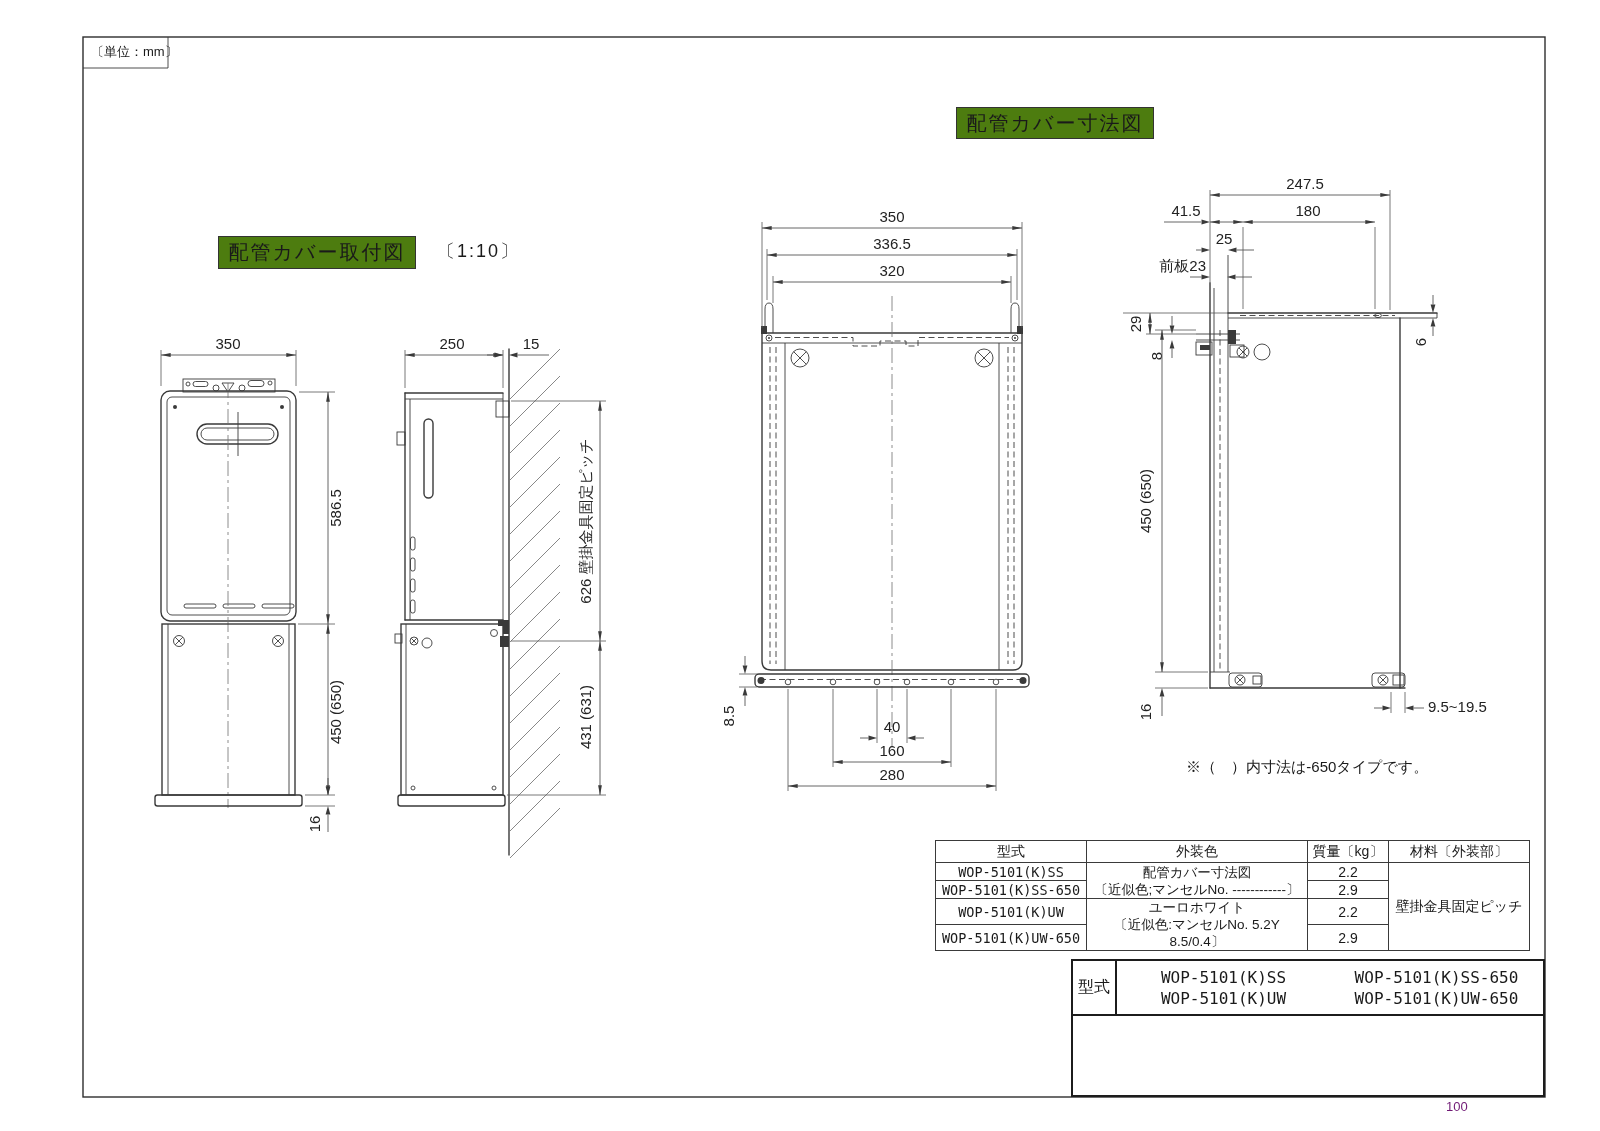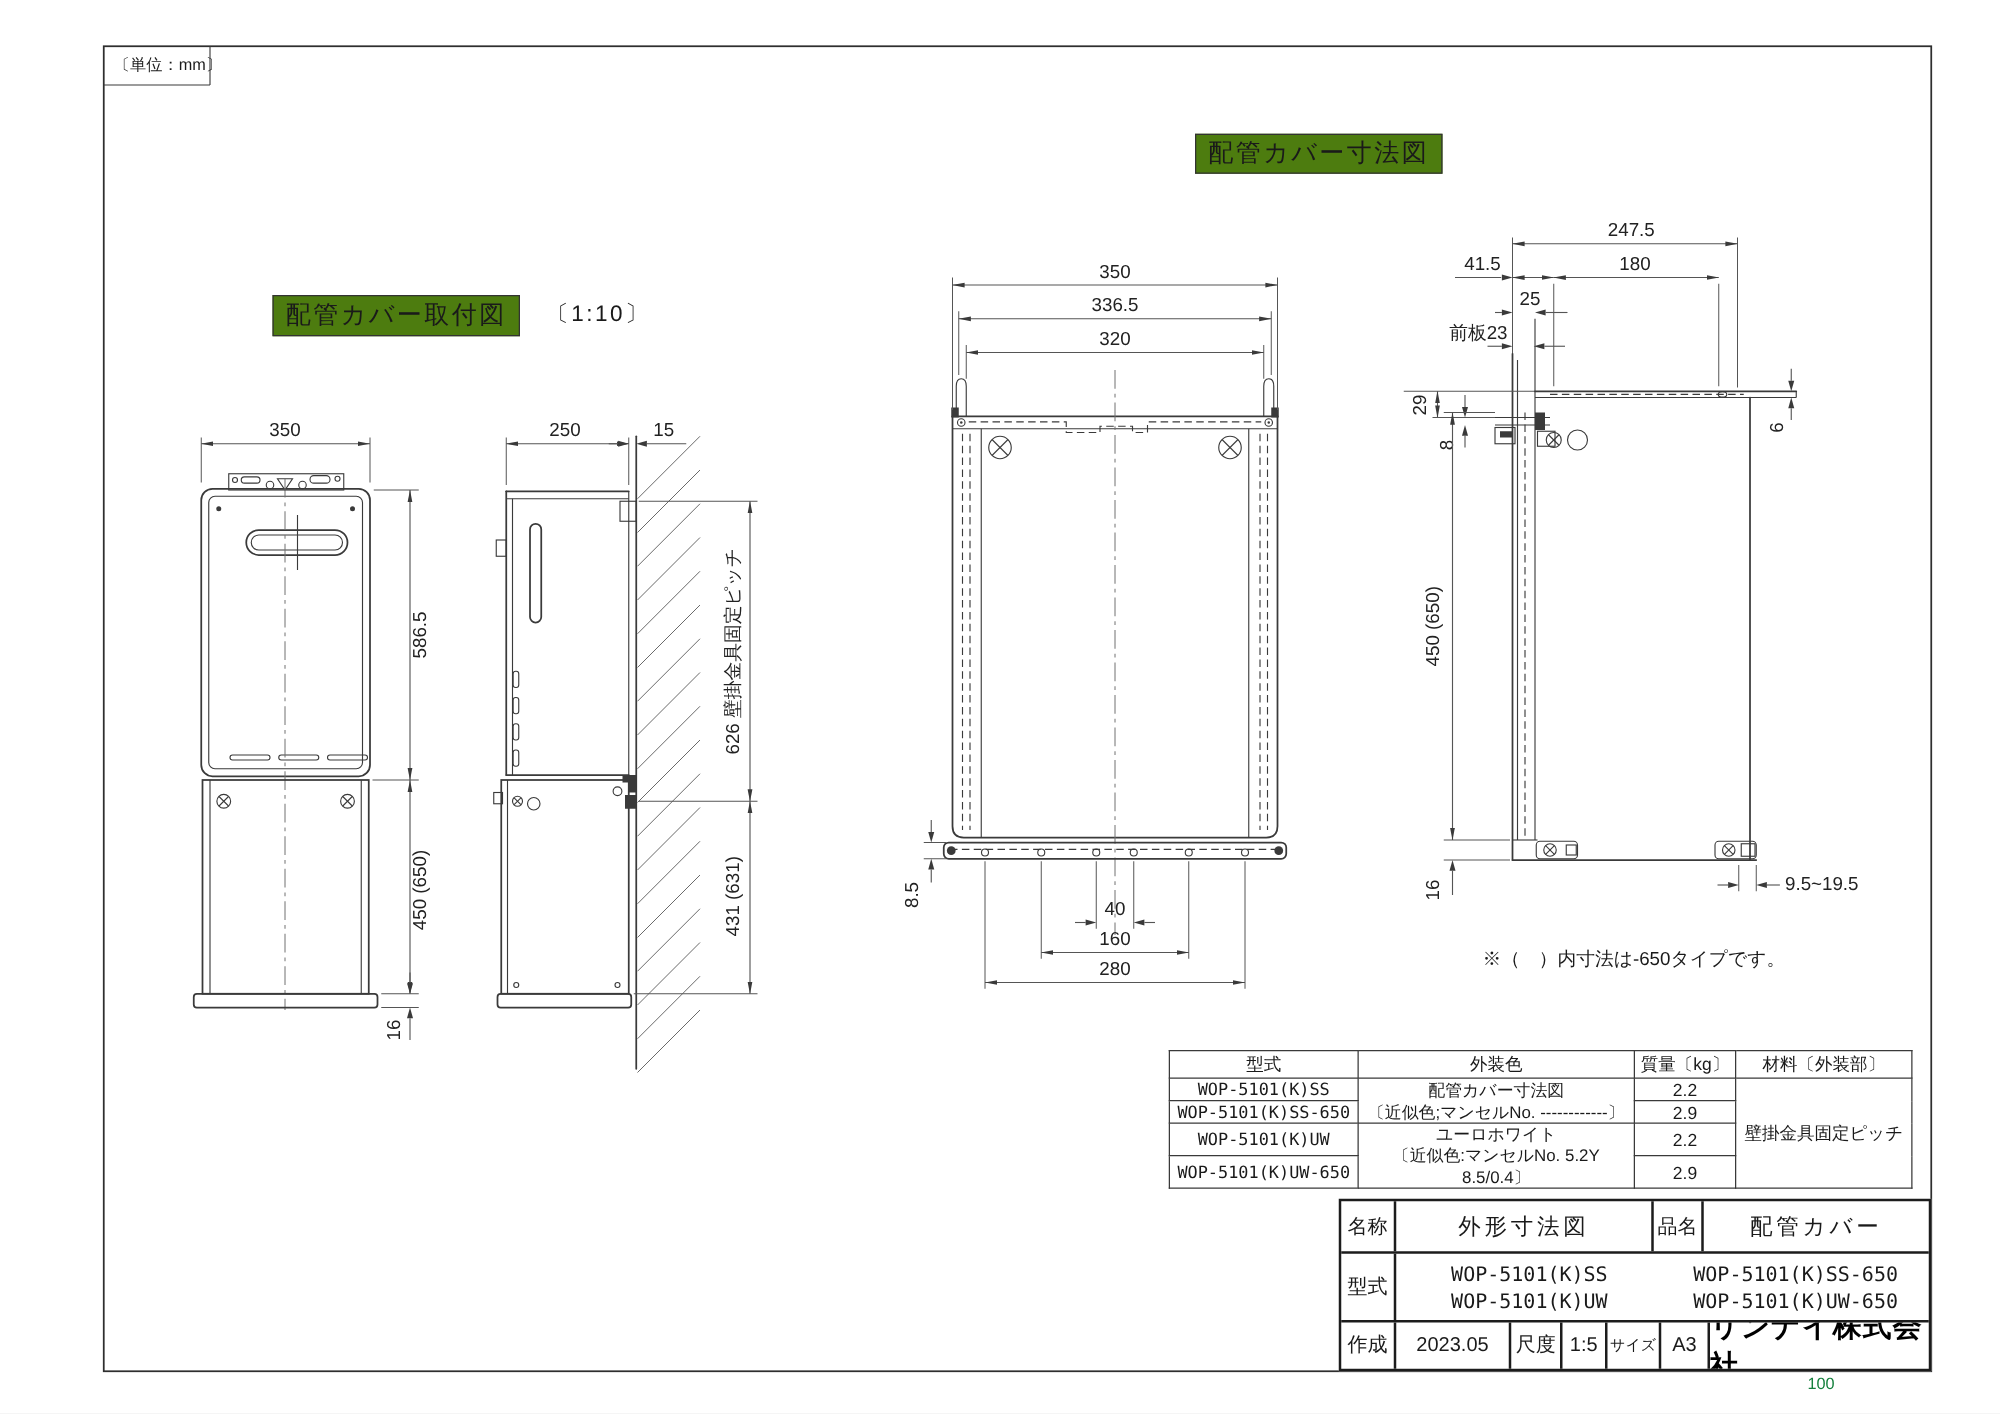--- a/index.html
+++ b/index.html
@@ -13,21 +13,21 @@
   .dash{stroke:#3a3a3a;stroke-width:0.9;fill:none;stroke-dasharray:6 3.5}
   .cl{stroke:#707070;stroke-width:0.8;fill:none;stroke-dasharray:15 4 3 4}
   .hatch{stroke:#6a6a6a;stroke-width:0.8;fill:none}
   .ah{fill:#3a3a3a;stroke:none}
   text.dt{font:15px "Liberation Sans",sans-serif;fill:#222}
   .ovl{position:absolute;white-space:nowrap}
   .boxtitle{border:1.6px solid #333;text-align:center;font-size:20px;letter-spacing:2px;background:#4d7c0f}
   .unit{font-size:13px}
   .scale{font-size:18px;letter-spacing:2px}
   .note{font-size:15px}
-  .pgnum{font-size:13px;color:#15803d}
+  .pgnum{font-size:13px;color:#701a75}
   
   table.spec{position:absolute;left:935px;top:840px;width:590px;border-collapse:collapse;
              table-layout:fixed;font-size:14px;background:#fff}
   table.spec th,table.spec td{border:1.2px solid #3a3a3a;font-weight:normal;padding:0;
              text-align:center;overflow:hidden}
   table.spec th{height:21px}
   table.spec td{height:17px}
   td.model{text-align:left;padding-left:9px;font-family:"DejaVu Sans Mono",monospace;font-size:13.5px}
   td.colr div{line-height:17px;font-size:13.5px}
   
@@ -378,43 +378,28 @@
     <td>2.2</td>
   </tr>
   <tr>
     <td class="model">WOP-5101(K)UW-650</td>
     <td>2.9</td>
   </tr>
 </tbody>
     </table>
 
 <div class="tblock">
-  <div class="tbr tbr1">
-    <div class="c">名称</div>
-    <div class="c big">外形寸法図</div>
-    <div class="c">品名</div>
-    <div class="c big">配管カバー</div>
-  </div>
   <div class="tbr tbr2">
     <div class="c">型式</div>
     <div class="c" style="padding:0">
       <div class="models" style="width:100%">
         <span>WOP-5101(K)SS</span>
         <span>WOP-5101(K)SS-650</span>
         <span>WOP-5101(K)UW</span>
         <span>WOP-5101(K)UW-650</span>
       </div>
     </div>
   </div>
-  <div class="tbr tbr3">
-    <div class="c">作成</div>
-    <div class="c">2023.05</div>
-    <div class="c">尺度</div>
-    <div class="c">1:5</div>
-    <div class="c sm">サイズ</div>
-    <div class="c">A3</div>
-    <div class="c company">リンナイ株式会社</div>
-  </div>
 </div>
 
 <div class="ovl pgnum" style="left:1446px;top:1099px">100</div>
 
 </div>
 
 </body></html>

